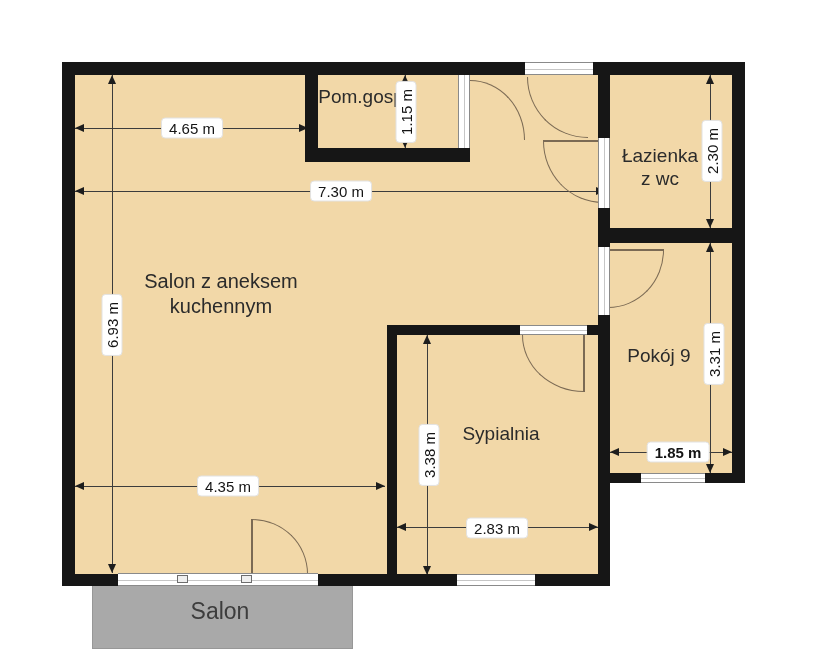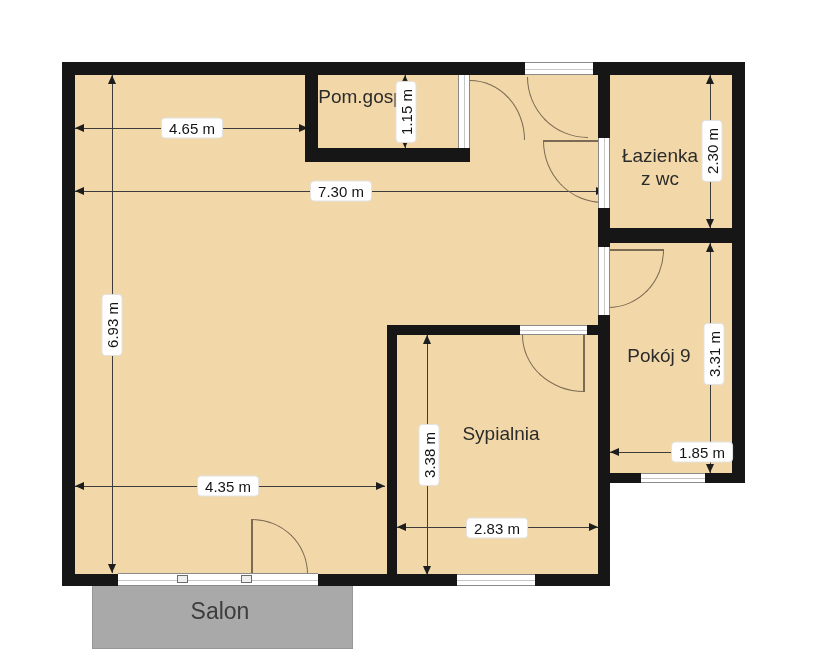--- a/index.html
+++ b/index.html
@@ -113,30 +113,31 @@
   <div class="win-v" style="left:458px;top:75px;width:12px;height:73px;"></div>
   <div class="win-v" style="left:598px;top:138px;width:12px;height:70px;"></div>
   <div class="win-v" style="left:598px;top:247px;width:12px;height:68px;"></div>
   <div class="win-h" style="left:520px;top:325px;width:67px;height:10px;"></div>
   <div class="win-h" style="left:118px;top:573px;width:200px;height:13px;"></div>
   <div class="mull" style="left:177px;top:575px;width:11px;height:8px;"></div>
   <div class="mull" style="left:241px;top:575px;width:11px;height:8px;"></div>
   <div class="win-h" style="left:457px;top:574px;width:78px;height:12px;"></div>
   <div class="win-h" style="left:641px;top:473px;width:64px;height:10px;"></div>
 
+  <div class="rlabel wrap" style="left:221px;top:294px;width:160px;font-size:20px;line-height:25px;">Salon z aneksem kuchennym</div>
   <div class="rlabel" style="left:361px;top:97px;">Pom.gosp</div>
   <div class="rlabel wrap" style="left:660px;top:129px;width:84px;line-height:23px;margin-top:38px;">Łazienka z wc</div>
   <div class="rlabel" style="left:659px;top:356px;">Pokój 9</div>
   <div class="rlabel" style="left:481px;top:434px;margin-left:20px;">Sypialnia</div>
   <div class="rlabel" style="left:220px;top:611px;font-size:23px;color:#3d3d3d;">Salon</div>
 
   <div class="dlabel" style="left:192px;top:128px;">4.65 m</div>
   <div class="dlabel" style="left:341px;top:191px;">7.30 m</div>
   <div class="dlabel vert" style="left:112px;top:325px;">6.93 m</div>
   <div class="dlabel" style="left:228px;top:486px;">4.35 m</div>
   <div class="dlabel vert" style="left:406px;top:112px;">1.15 m</div>
   <div class="dlabel vert" style="left:712px;top:151px;">2.30 m</div>
   <div class="dlabel vert" style="left:714px;top:354px;">3.31 m</div>
-  <div class="dlabel" style="left:702px;top:452px;">1.85 m</div>
+  <div class="dlabel" style="left:678px;top:452px;font-weight:bold;">1.85 m</div>
   <div class="dlabel vert" style="left:429px;top:455px;">3.38 m</div>
   <div class="dlabel" style="left:497px;top:528px;">2.83 m</div>
 
 </div>
 
 </body></html>

